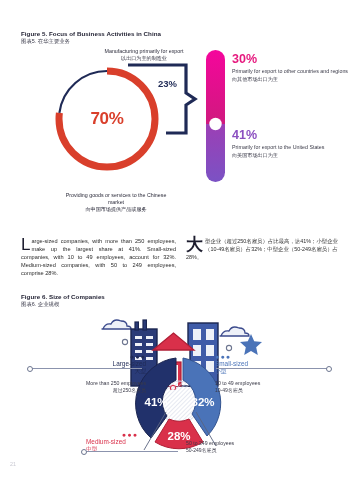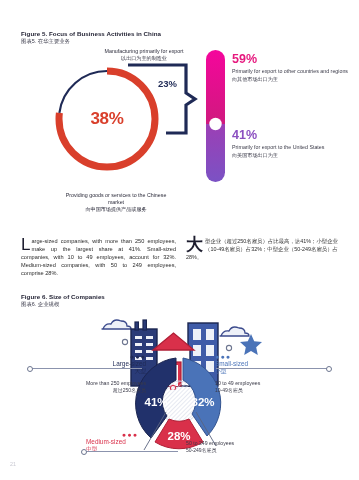--- a/index.html
+++ b/index.html
@@ -109,21 +109,21 @@
       <div class="cn">以出口为主的制造业</div>
     </div>
 
     <div class="ring-wrap">
       <svg class="ring-svg" viewBox="0 0 118 118">
 
         <circle cx="59" cy="59" r="48" fill="none" stroke="#d93f2b" stroke-width="7" stroke-dasharray="232.0 69.6" stroke-dashoffset="0" transform="rotate(-90 59 59)" stroke-linecap="butt"></circle>
 
         <circle cx="59" cy="59" r="48" fill="none" stroke="#1f2a56" stroke-width="2.2" stroke-dasharray="69.3 232.3" stroke-dashoffset="-232.0" transform="rotate(-90 59 59)" stroke-linecap="butt"></circle>
       </svg>
-      <div class="ring-label">38%</div>
+      <div class="ring-label">70%</div>
     </div>
 
     <div class="pct23">23%</div>
 
     <svg class="bracket" viewBox="0 0 80 74">
       <path d="M6 3 L64 3 L64 31 L73 37 L64 43 L64 71 L44 71" fill="none" stroke="#1f2a56" stroke-width="3.2" stroke-linejoin="miter" stroke-linecap="butt"></path>
     </svg>
 
     <div class="cal-bot">
       <div class="en">Providing goods or services to the Chinese market</div>
@@ -145,21 +145,21 @@
         </linearGradient>
       </defs>
       <g clip-path="url(#pillclip)">
         <rect x="0" y="0" width="19" height="74" fill="url(#gradTop)"></rect>
         <rect x="0" y="74" width="19" height="58" fill="url(#gradBot)"></rect>
       </g>
       <circle cx="9.5" cy="74" r="6.2" fill="#ffffff"></circle>
     </svg>
 
     <div class="stat" id="stat-pink">
-      <div class="num">59%</div>
+      <div class="num">30%</div>
       <div class="en">Primarily for export to other countries and regions</div>
       <div class="cn">向其他市场出口为主</div>
     </div>
     <div class="stat" id="stat-purple">
       <div class="num">41%</div>
       <div class="en">Primarily for export to the United States</div>
       <div class="cn">向美国市场出口为主</div>
     </div>
   </div>
 

